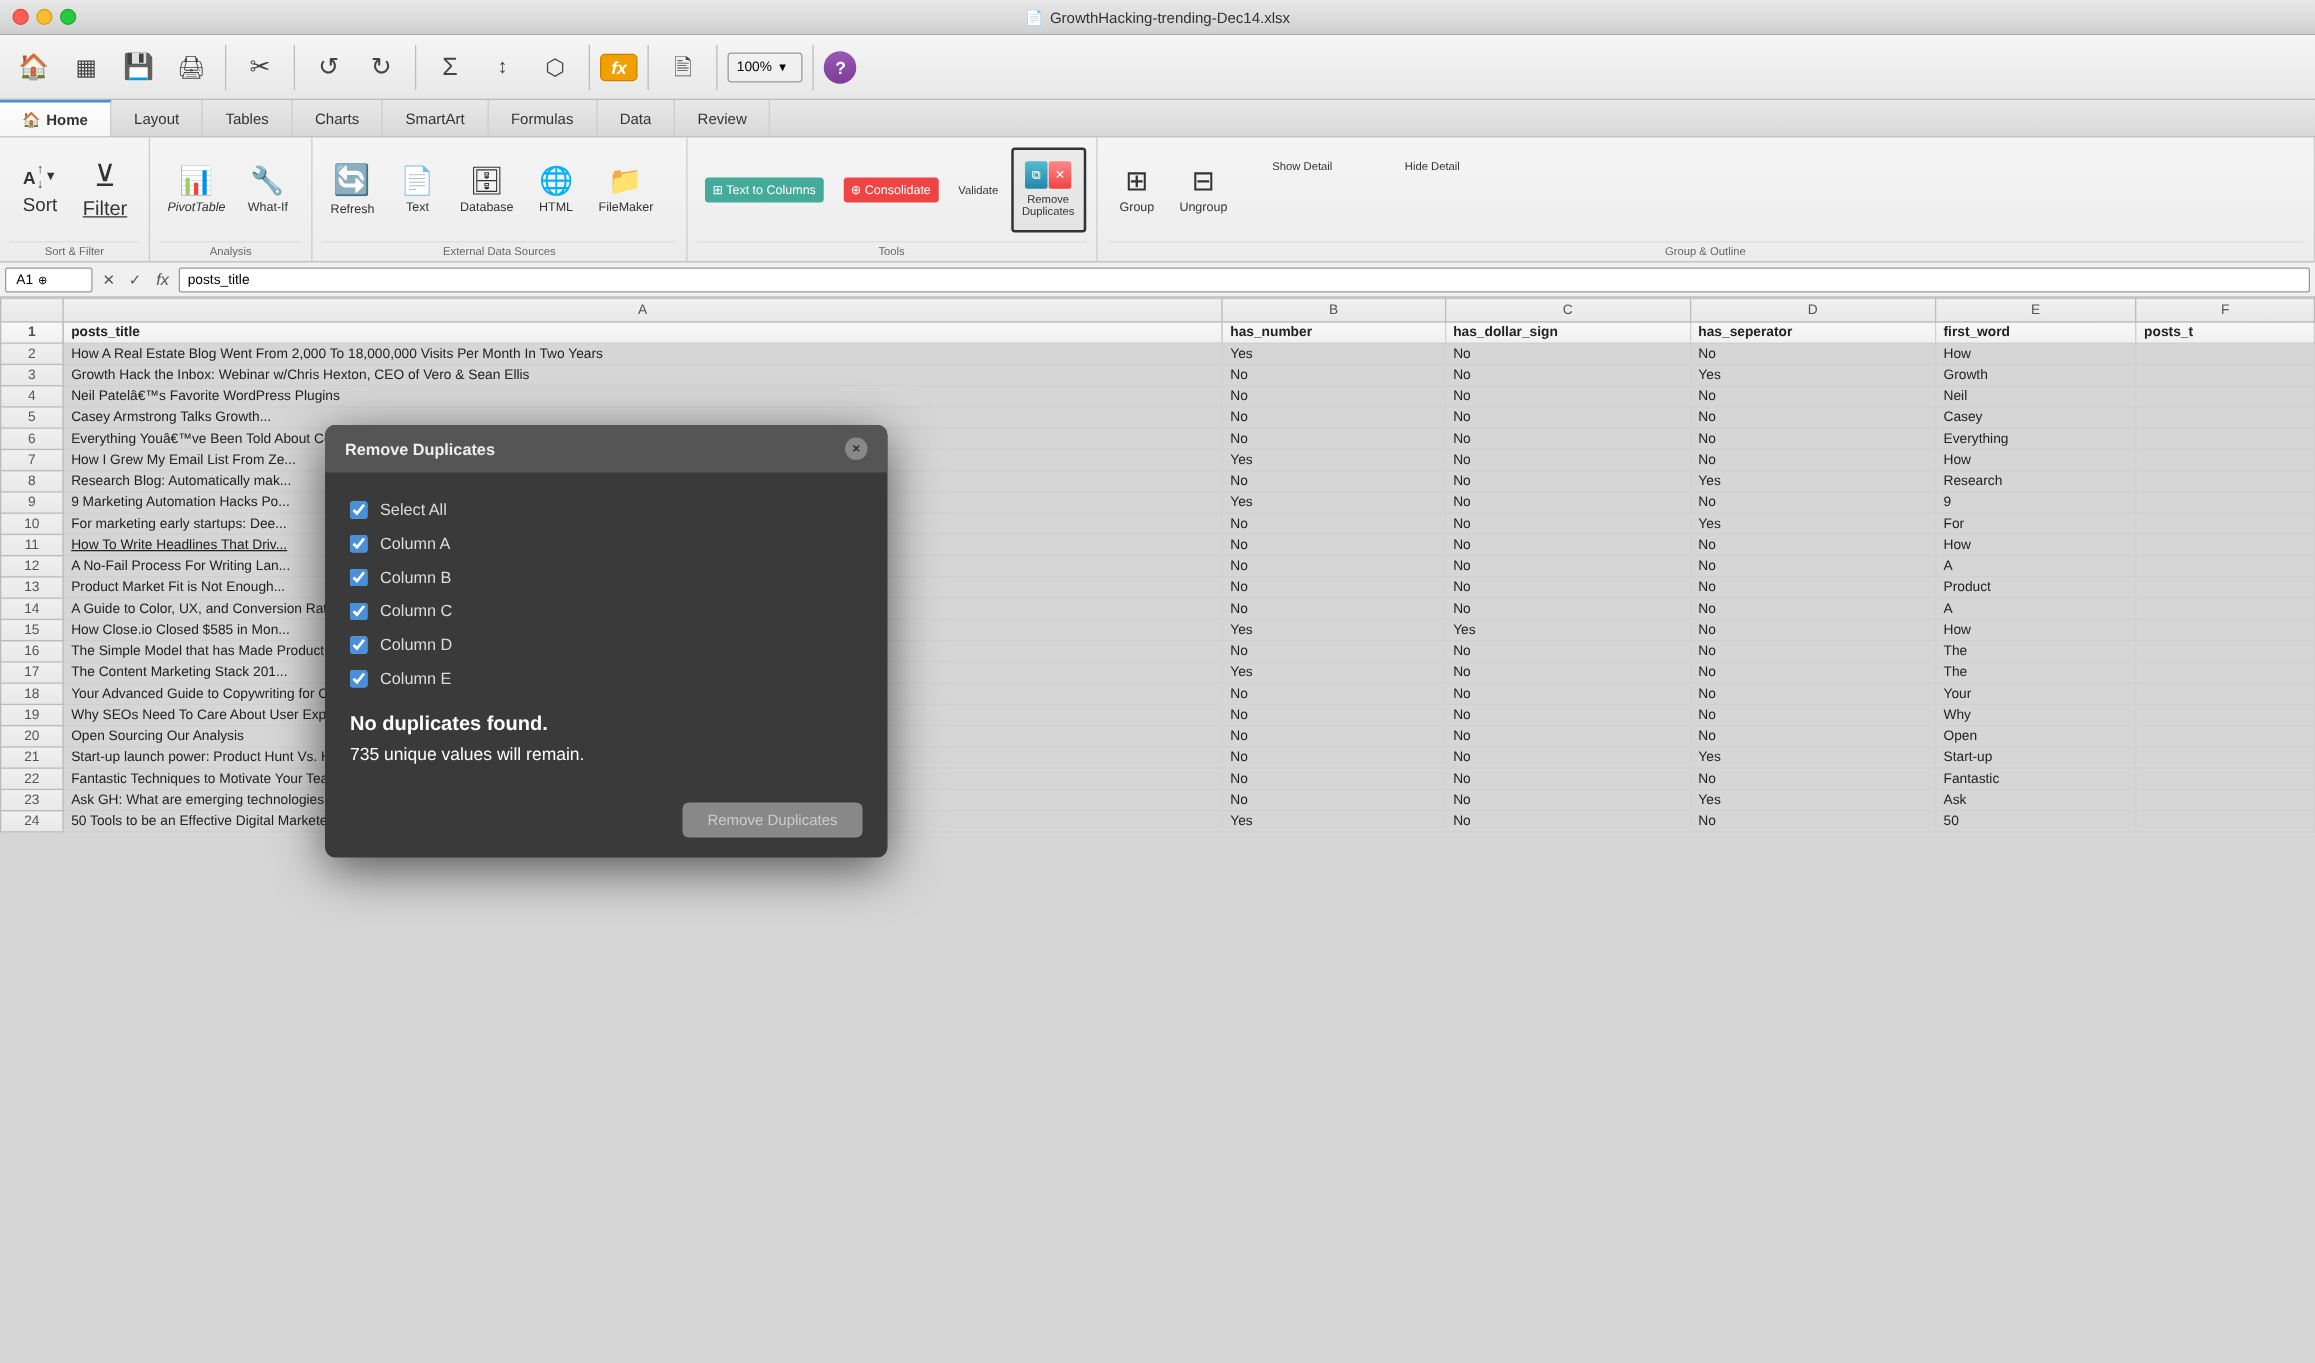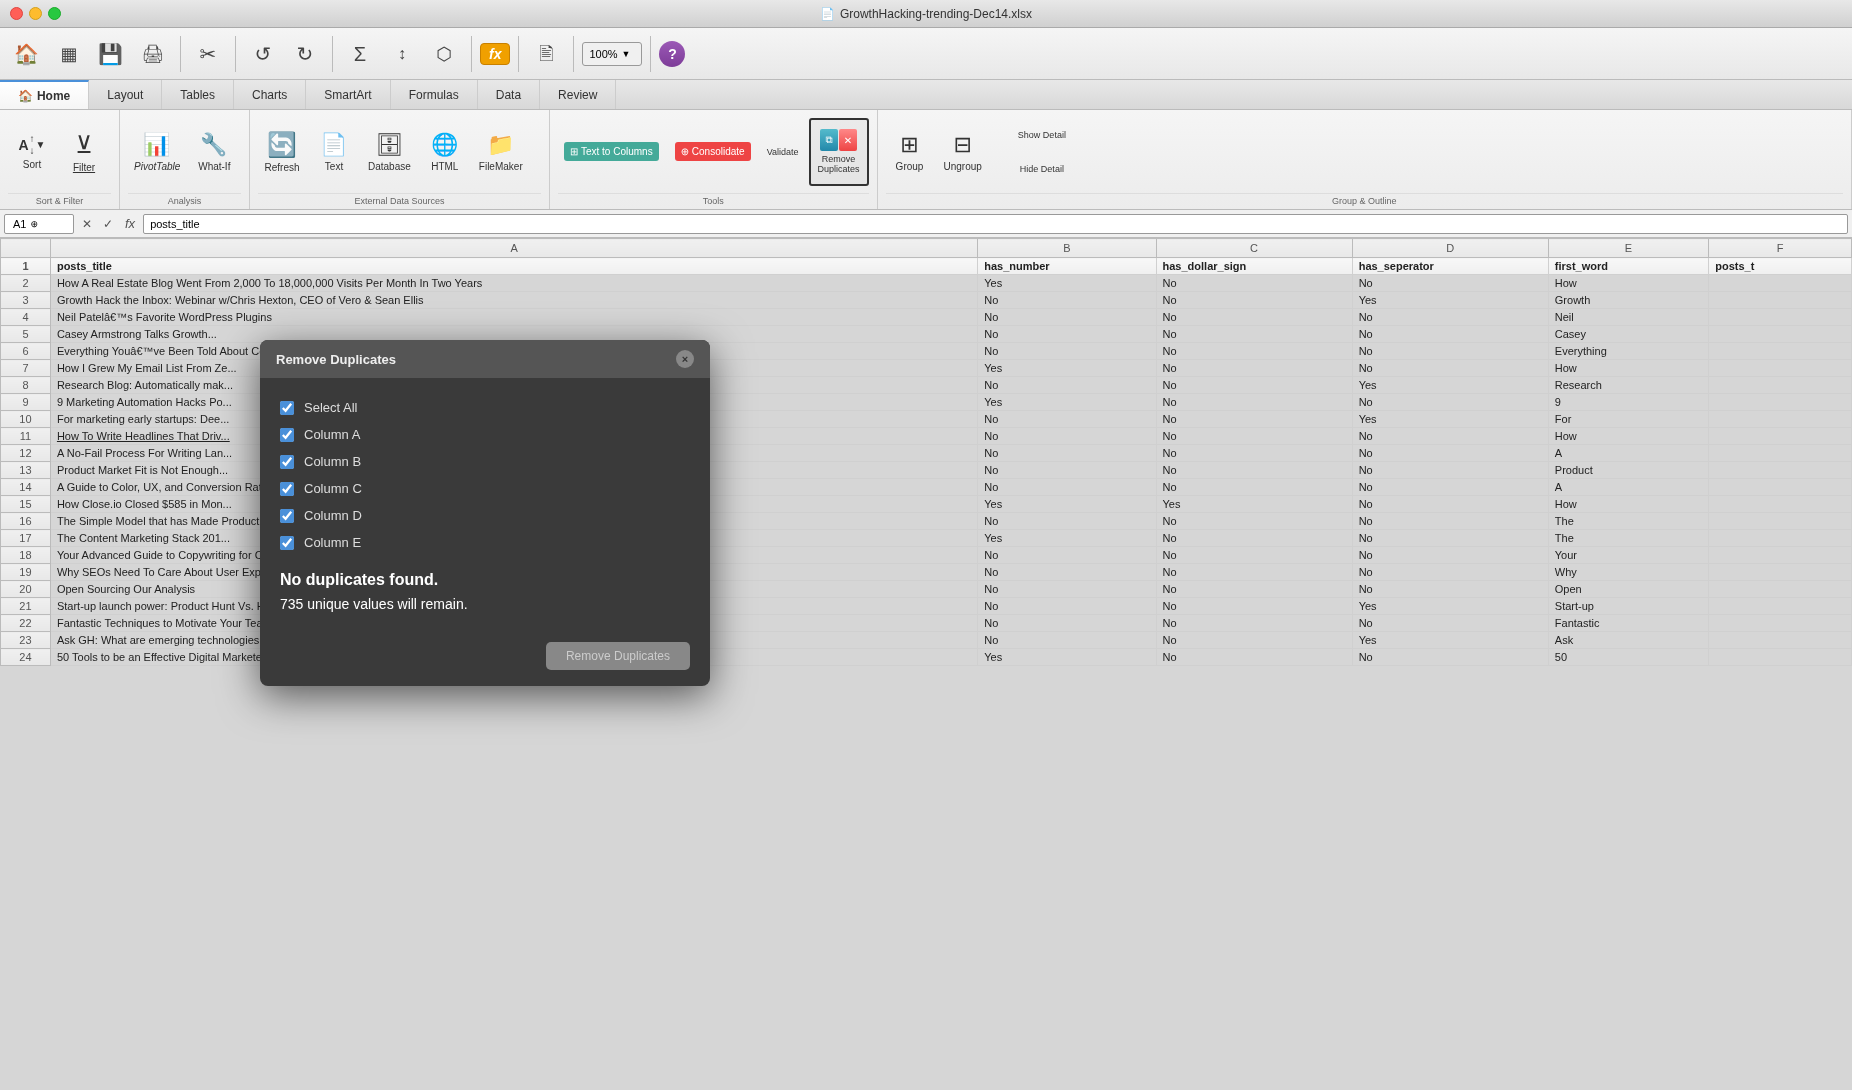--- a/index.html
+++ b/index.html
@@ -453,25 +453,25 @@
     <div class="ribbon-items">
       <div class="ribbon-btn">
         <div style="display:flex;align-items:center;gap:1px;">
           <span style="font-size:14px;font-weight:bold;">A</span>
           <div style="display:flex;flex-direction:column;gap:1px;">
             <span style="font-size:10px;">↑</span>
             <span style="font-size:10px;">↓</span>
           </div>
           <span style="font-size:10px;">▼</span>
         </div>
-        <span style="font-size:10px;">Sort</span>
+        <span style="font-size:15px;">Sort</span>
       </div>
       <div class="ribbon-btn">
         <span style="font-size:24px;">⊻</span>
-        <span style="font-size:10px;text-decoration:underline;">Filter</span>
+        <span style="font-size:16px;text-decoration:underline;">Filter</span>
       </div>
     </div>
     <div class="ribbon-group-label">Sort &amp; Filter</div>
   </div>
 
   <div class="ribbon-group" style="min-width:130px;">
     <div class="ribbon-items">
       <div class="ribbon-btn">
         <span style="font-size:22px;">📊</span>
         <span style="font-size:10px;font-style:italic;">PivotTable</span>
@@ -539,21 +539,21 @@
   <div class="ribbon-group" style="flex:1;">
     <div class="ribbon-items">
       <div class="ribbon-btn">
         <span style="font-size:22px;">⊞</span>
         <span style="font-size:10px;">Group</span>
       </div>
       <div class="ribbon-btn">
         <span style="font-size:22px;">⊟</span>
         <span style="font-size:10px;">Ungroup</span>
       </div>
-      <div style="display:flex;flex-direction:column;gap:4px;justify-content:center;height:68px;">
+      <div style="display:flex;flex-direction:row;gap:4px;justify-content:flex-end;height:68px;">
         <div class="ribbon-btn-small" style="width:100px;">
           <span>Show Detail</span>
         </div>
         <div class="ribbon-btn-small" style="width:100px;">
           <span>Hide Detail</span>
         </div>
       </div>
     </div>
     <div class="ribbon-group-label">Group &amp; Outline</div>
   </div>

